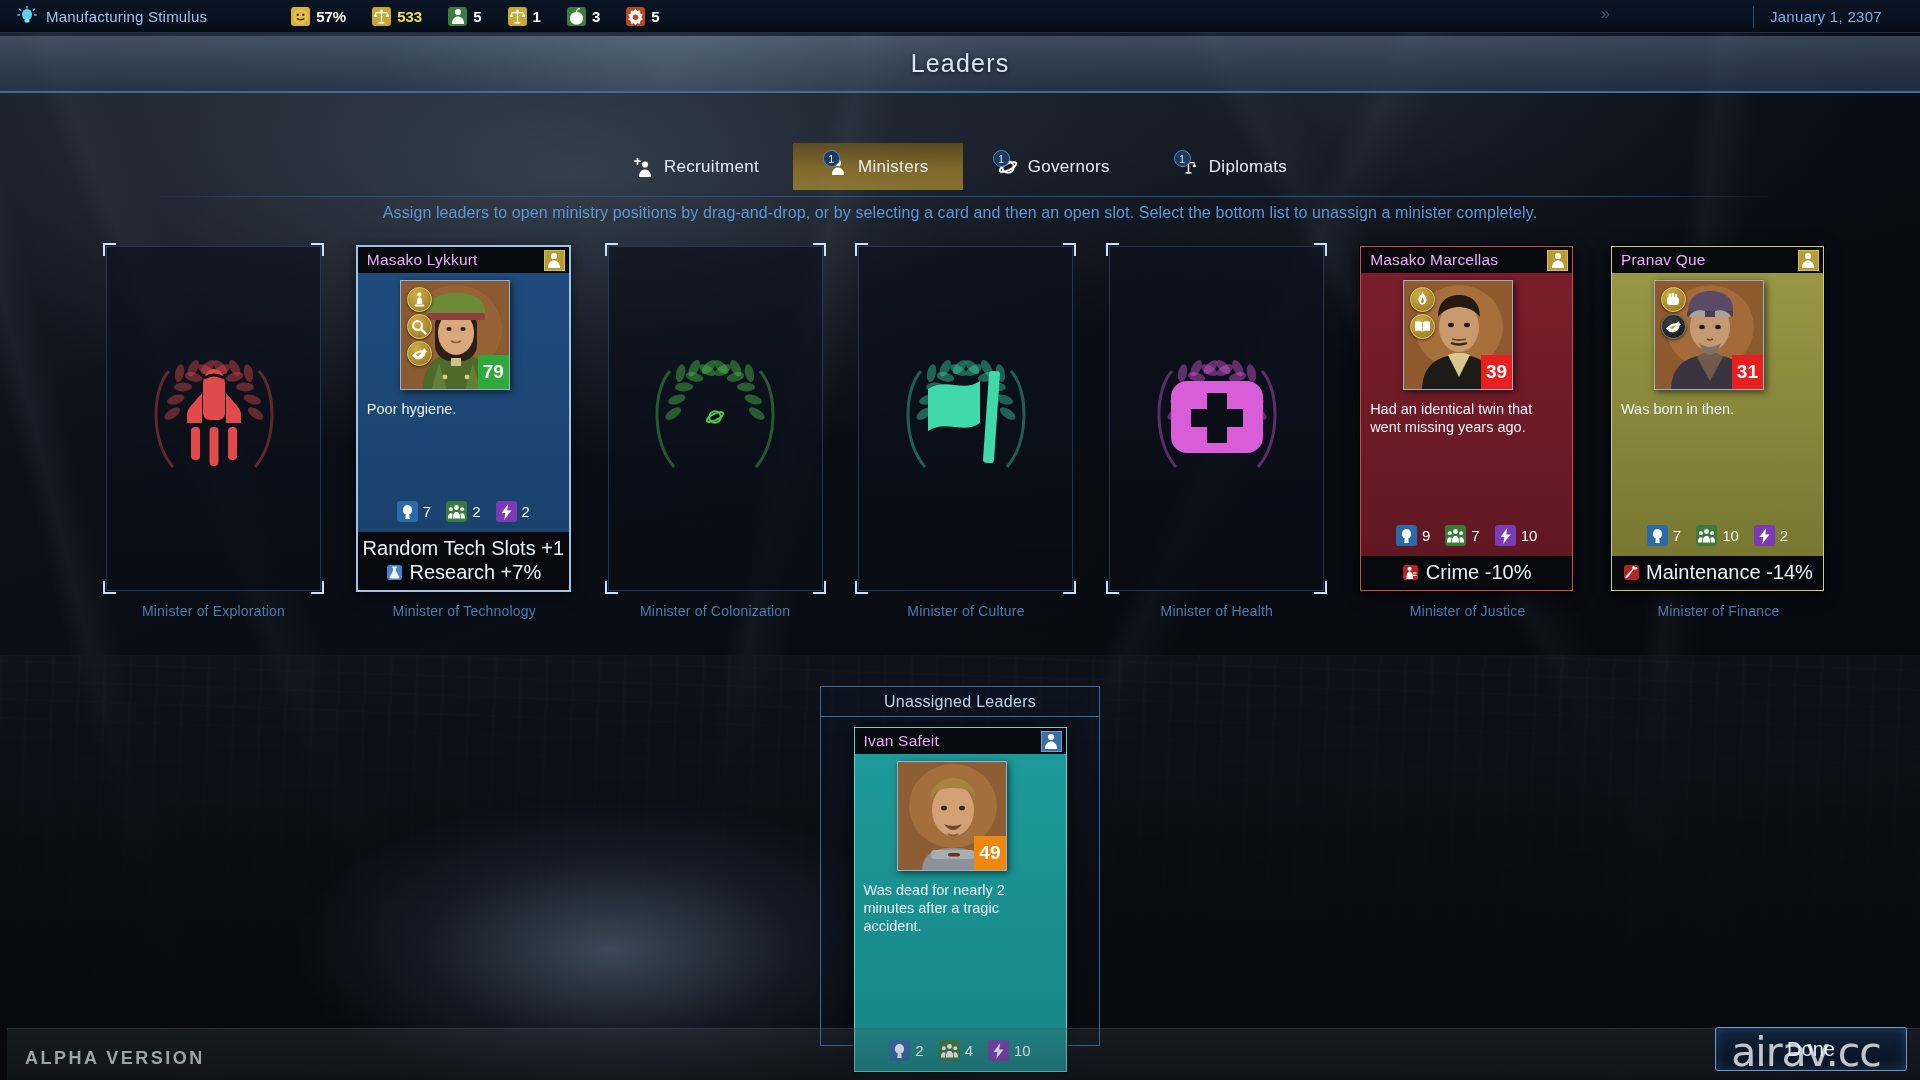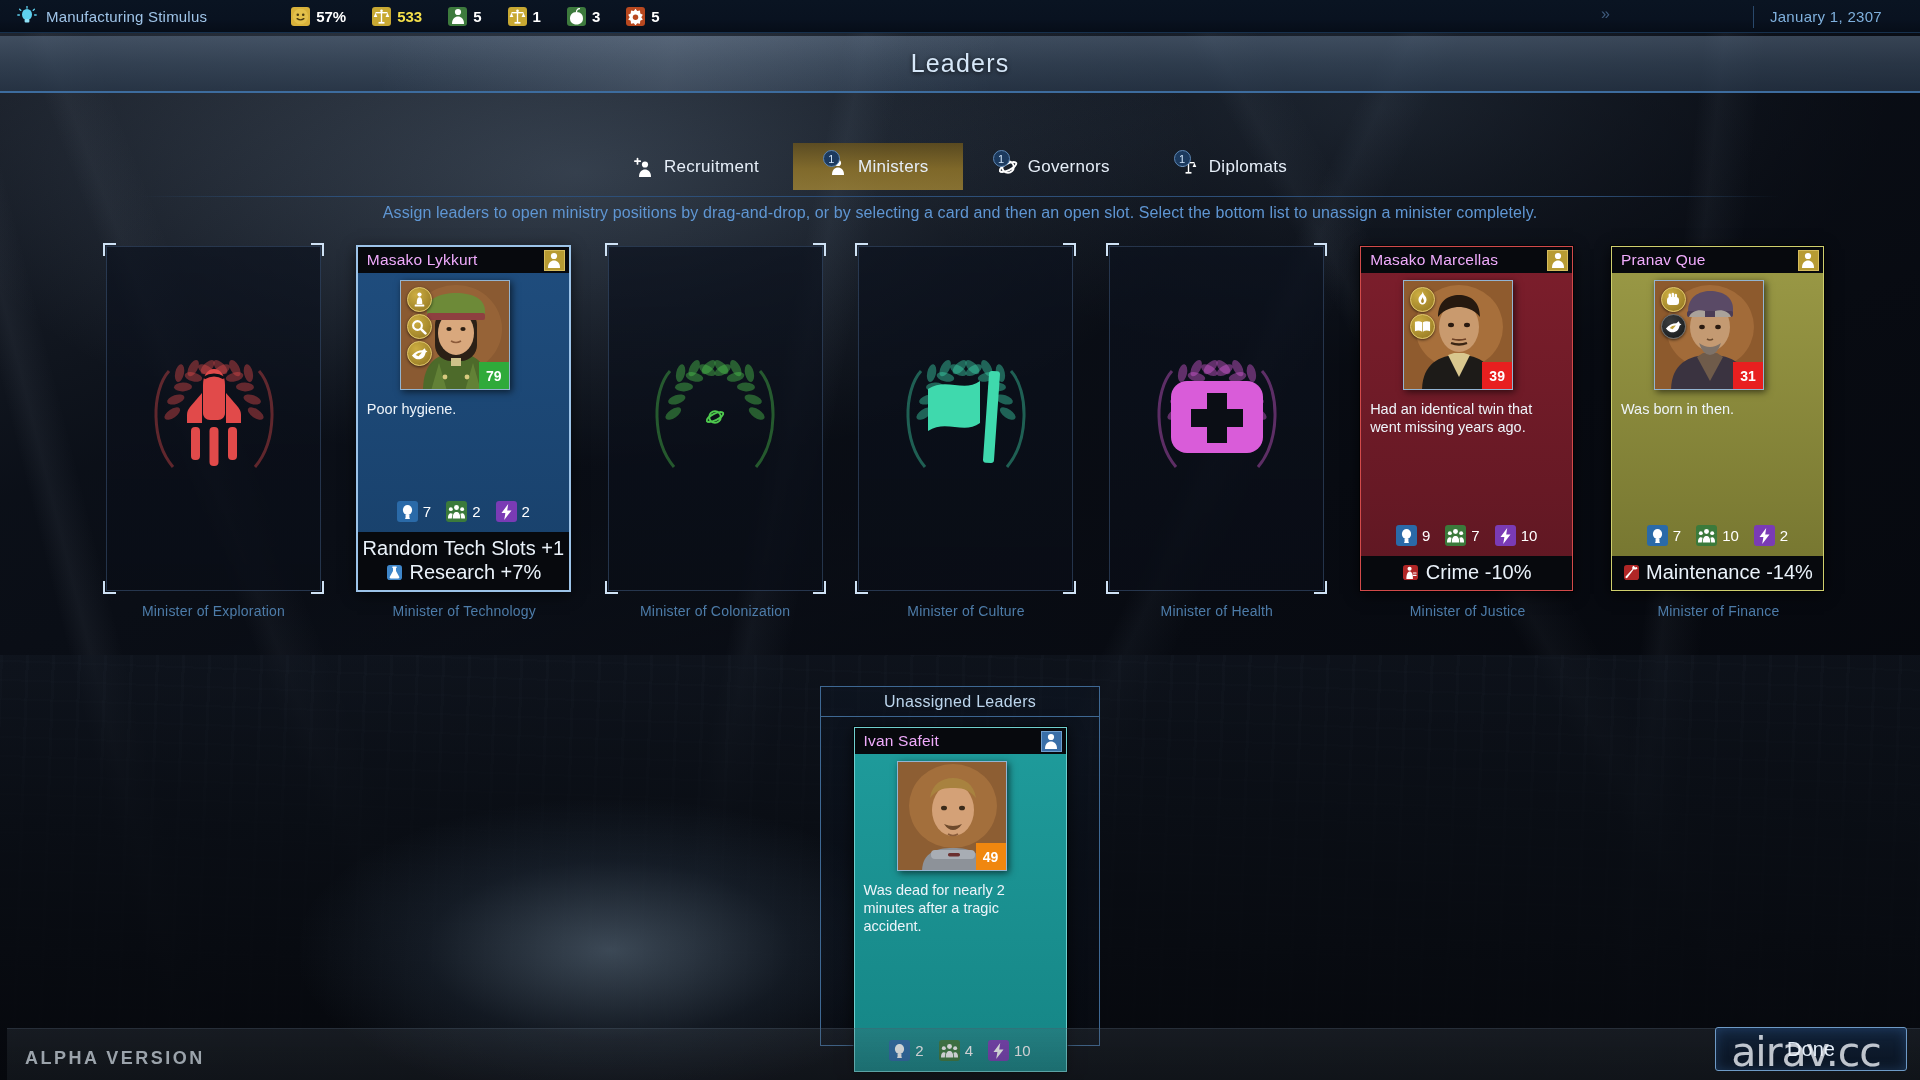--- a/index.html
+++ b/index.html
@@ -145,23 +145,23 @@
   .card-badge.blue { background:#3a6fa8; border-color:#6f9fce; }
   .card-body { flex:1; position:relative; padding:7px 9px 0 9px; }
   .portrait-wrap { position:relative; width:110px; height:110px; margin-left:33px; }
   .portrait {
     width:110px; height:110px; border:1px solid #93b4d2;
     background:radial-gradient(ellipse at 50% 35%, #b2764a 0%, #8b5630 48%, #5d3a21 100%);
     position:relative; overflow:hidden; box-shadow:2px 2px 7px rgba(0,0,0,.6);
   }
   .portrait svg { position:absolute; left:0; top:0; }
   .score {
-    position:absolute; right:0; bottom:0; min-width:30px; height:27px;
+    position:absolute; right:0; bottom:0; min-width:30px; height:34px;
     display:flex; align-items:center; justify-content:center;
-    font-size:14px; color:#fff; font-weight:bold; padding:0 5px;
+    font-size:19px; color:#fff; font-weight:bold; padding:0 5px;
   }
   .traits { position:absolute; left:7px; top:7px; display:flex; flex-direction:column; gap:2px; z-index:3; }
   .trait {
     width:25px; height:25px; border-radius:50%;
     background:radial-gradient(circle at 35% 30%, #cdae42, #8f7320);
     border:1px solid #e0c96b; display:flex; align-items:center; justify-content:center;
     box-shadow:0 1px 3px rgba(0,0,0,.6);
   }
   .trait.dark { background:radial-gradient(circle at 35% 30%, #3a3d3f, #141718); border-color:#6a6f72; }
   .card-desc { font-size:14.5px; line-height:1.25; color:#eef4fa; margin-top:10px; }

